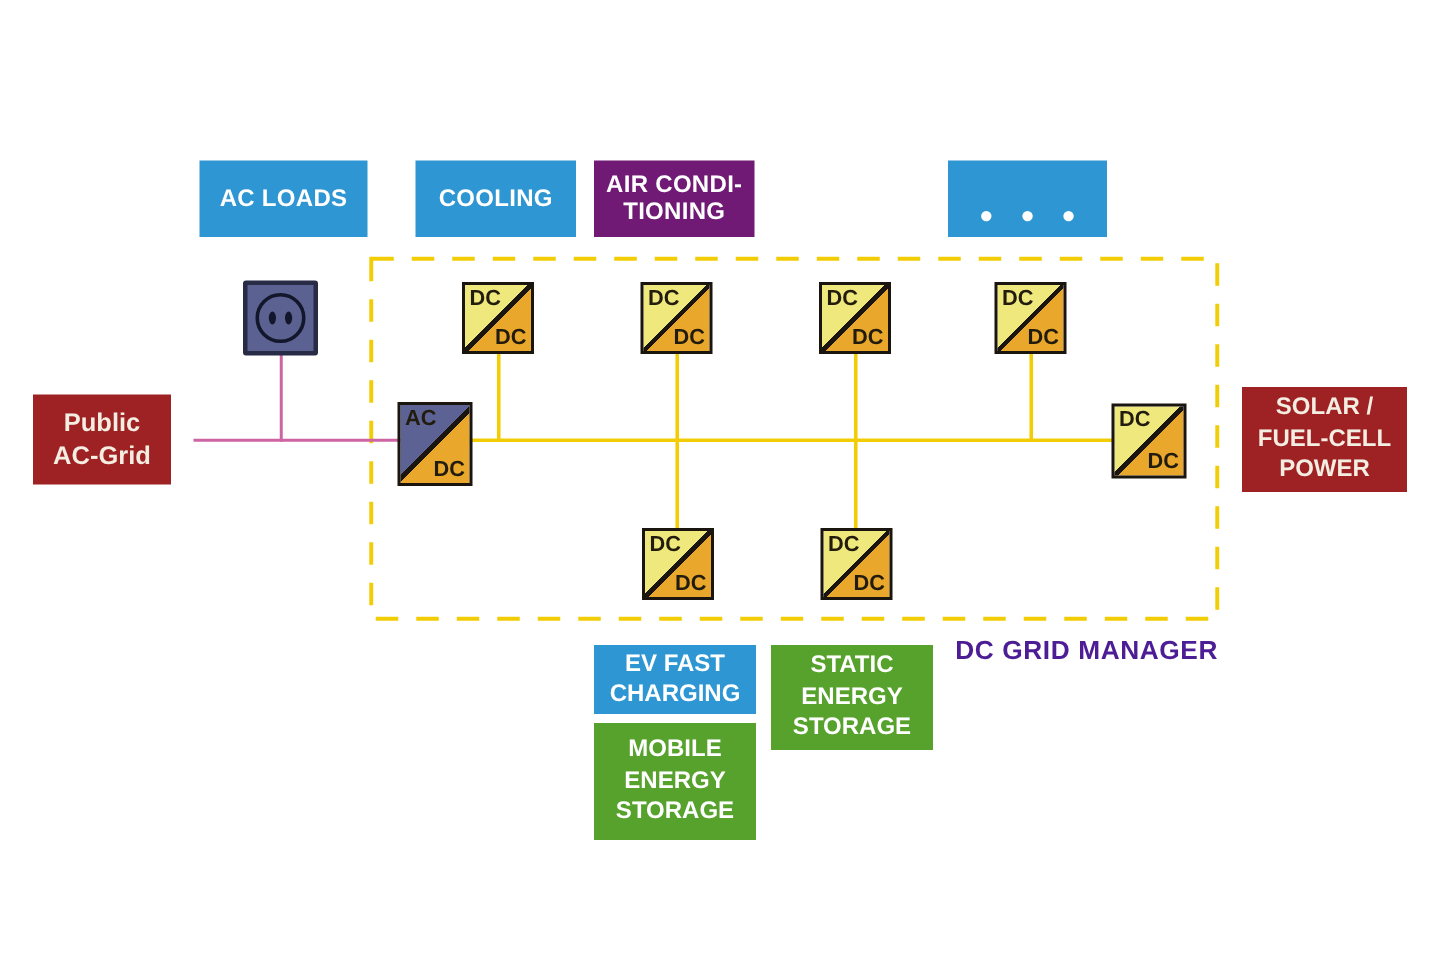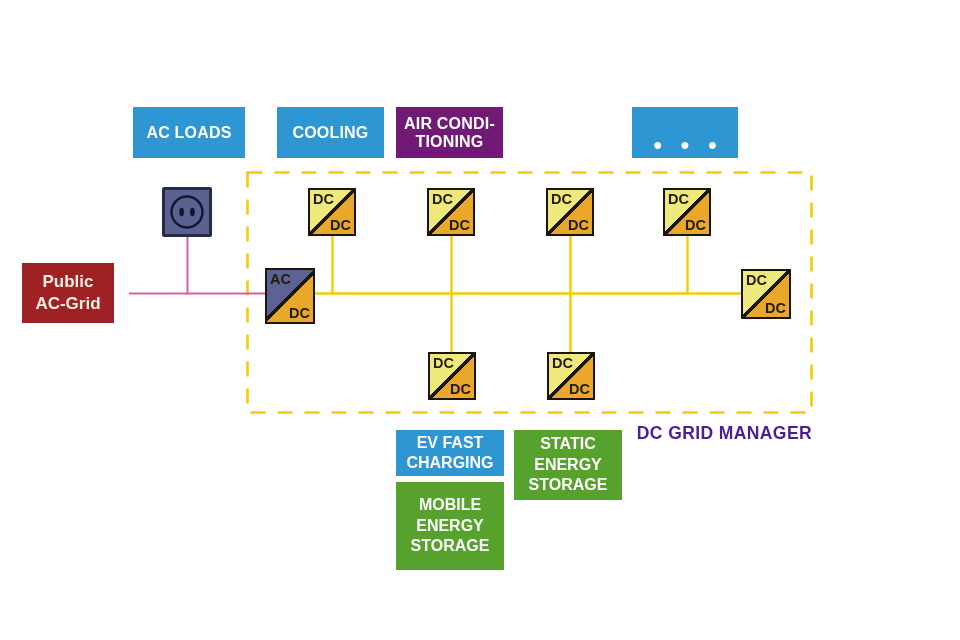--- a/index.html
+++ b/index.html
@@ -58,20 +58,23 @@
   <div class="outlet">
     <svg width="44" height="44" viewBox="0 0 44 44">
       <circle cx="22" cy="22" r="15.5" fill="none" stroke="#13172b" stroke-width="2.4"></circle>
       <ellipse cx="16.6" cy="22" rx="2.4" ry="4.3" fill="#13172b"></ellipse>
       <ellipse cx="27.4" cy="22" rx="2.4" ry="4.3" fill="#13172b"></ellipse>
     </svg>
   </div>
 
   <div class="box red-box" style="left: 22px; top: 263px; width: 92px; height: 60px; font-size: 17px; background: rgb(158, 33, 35);">Public
 AC-Grid</div>
+  <div class="box red-box" style="left: 828px; top: 258px; width: 110px; height: 70px; font-size: 16px; background: rgb(158, 33, 35);">SOLAR /
+FUEL-CELL
+POWER</div>
 
   <div class="conv acdc" style="left:265px;top:268px;width:50px;height:56px;">
     <span class="ct">AC</span>
     <span class="cb">DC</span>
   </div>
   <div class="conv" style="left:308px;top:188px;width:48px;height:48px;">
     <span class="ct">DC</span>
     <span class="cb">DC</span>
   </div>
   <div class="conv" style="left:427px;top:188px;width:48px;height:48px;">
@@ -96,20 +99,20 @@
   </div>
   <div class="conv" style="left:547px;top:352px;width:48px;height:48px;">
     <span class="ct">DC</span>
     <span class="cb">DC</span>
   </div>
 
   <div class="manager-label" style="color: #4c1d95;">DC GRID MANAGER</div>
 
   <div class="box blue-bottom" style="left: 396px; top: 430px; width: 108px; height: 46px; background: rgb(46, 150, 210);">EV FAST
 CHARGING</div>
-  <div class="box green-box" style="left: 396px; top: 482px; width: 108px; height: 88px; background: rgb(87, 162, 44);">MOBILE
+  <div class="box green-box" style="left: 396px; top: 482px; width: 108px; height: 78px; background: rgb(87, 162, 44);">MOBILE
 ENERGY
 STORAGE</div>
   <div class="box green-box" style="left: 514px; top: 430px; width: 108px; height: 70px; background: rgb(87, 162, 44);">STATIC
 ENERGY
 STORAGE</div>
 
 </div>
 
 </body></html>

